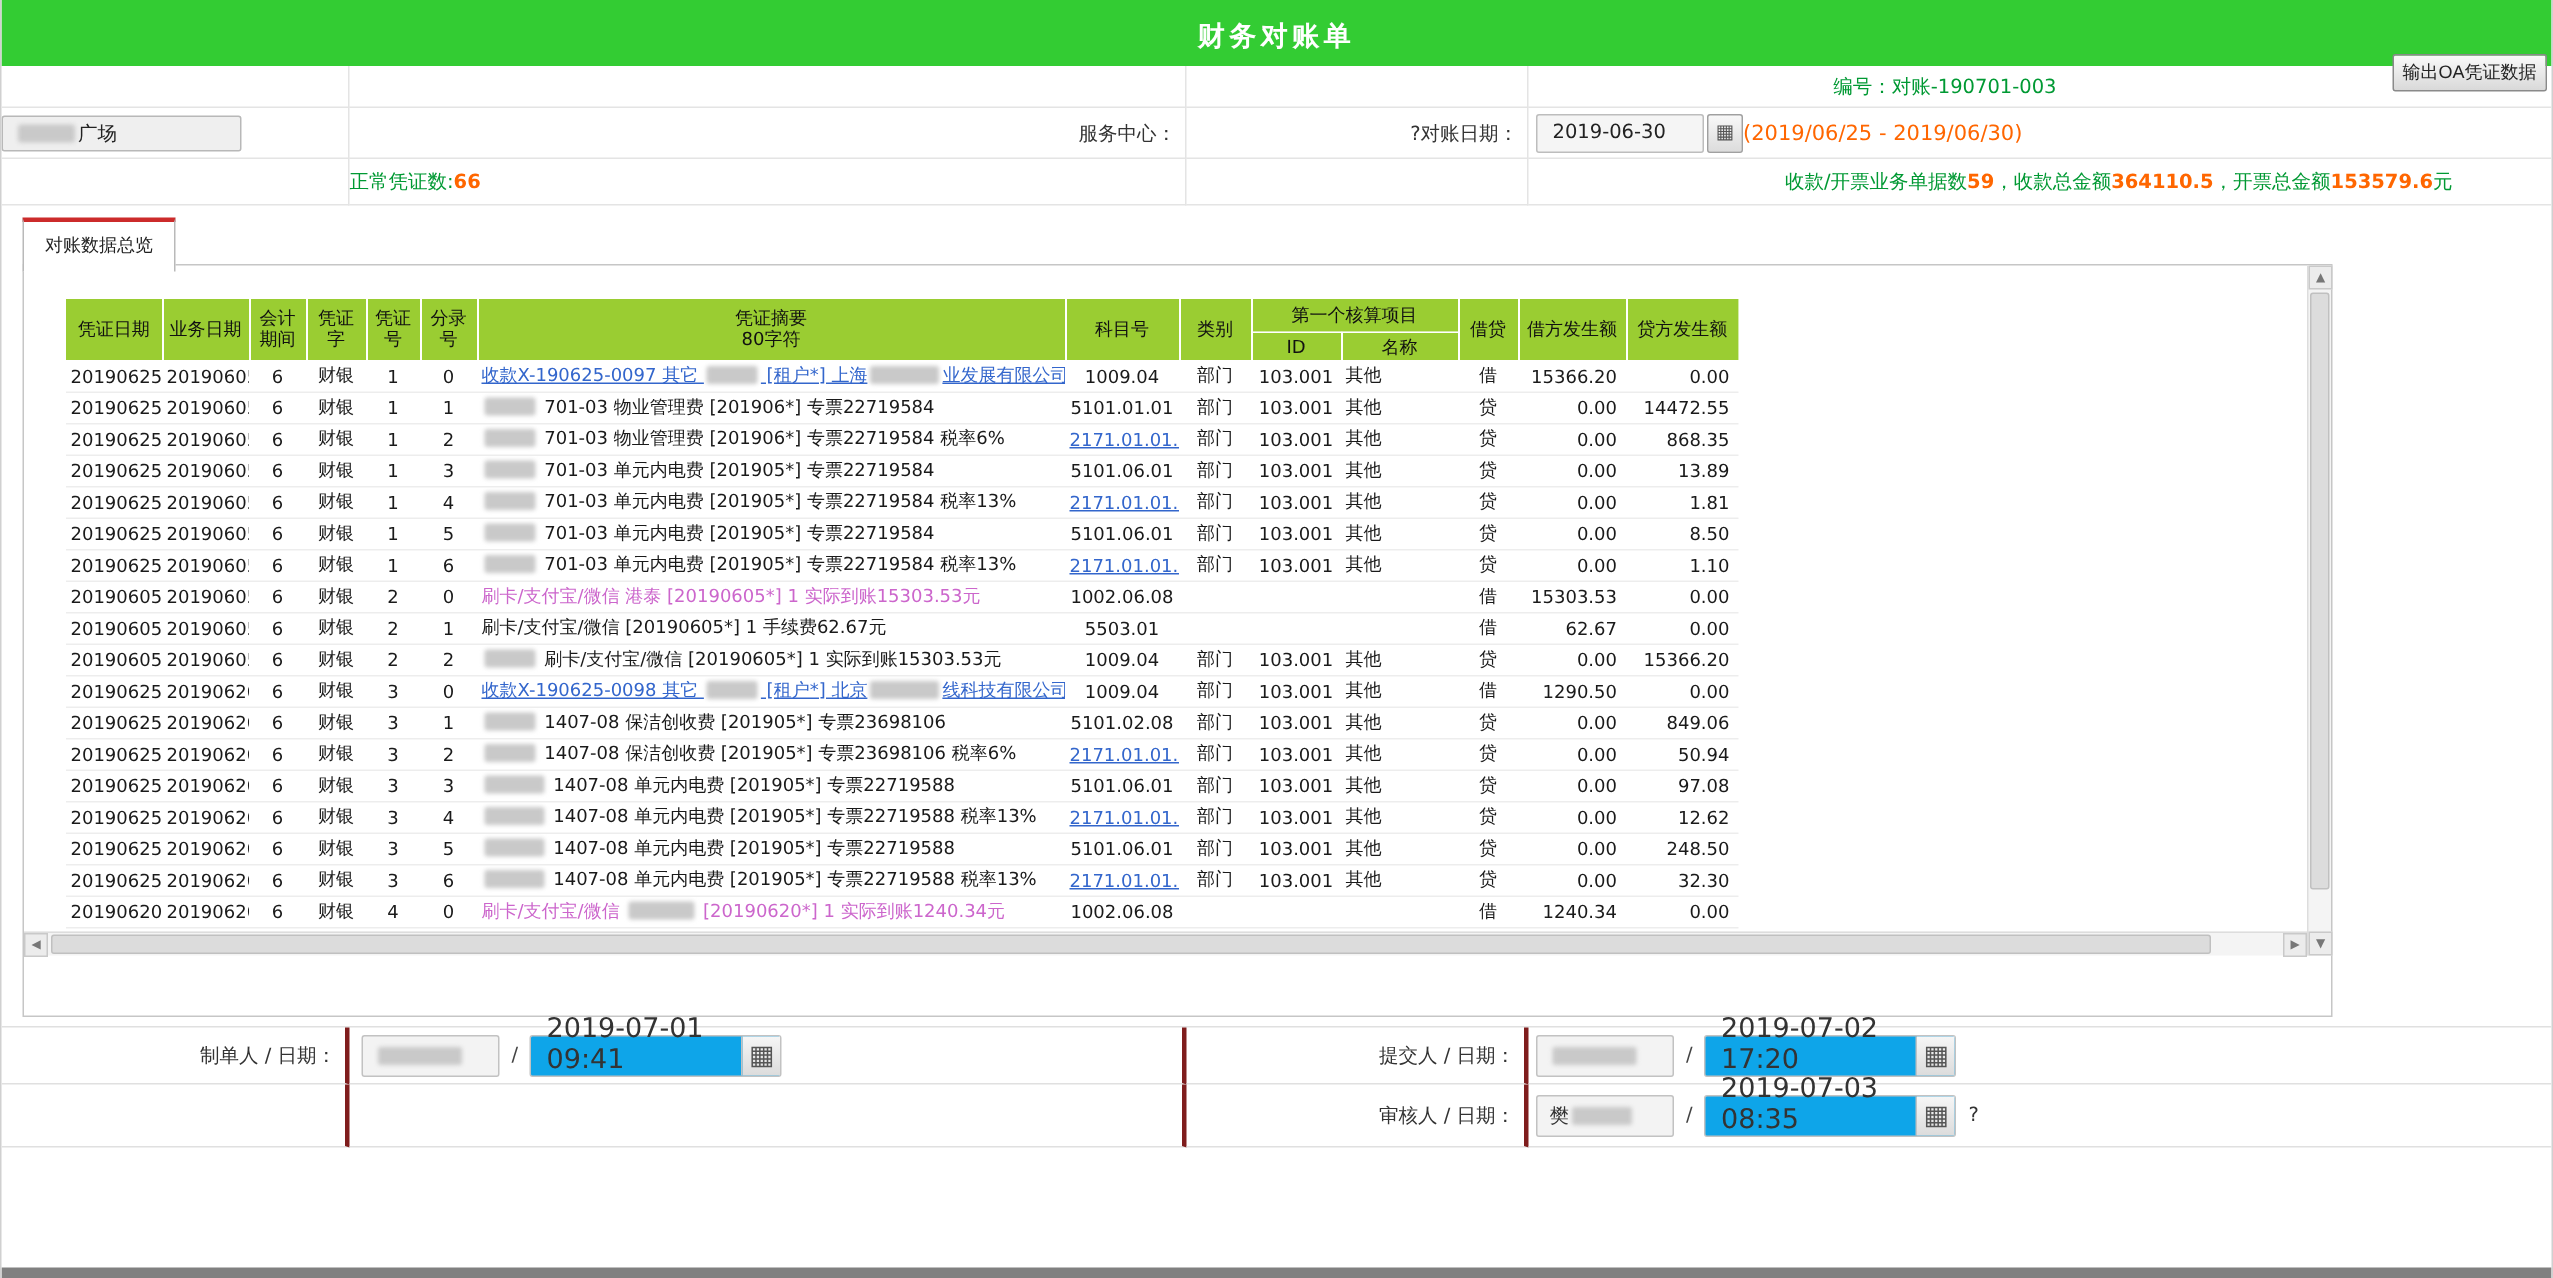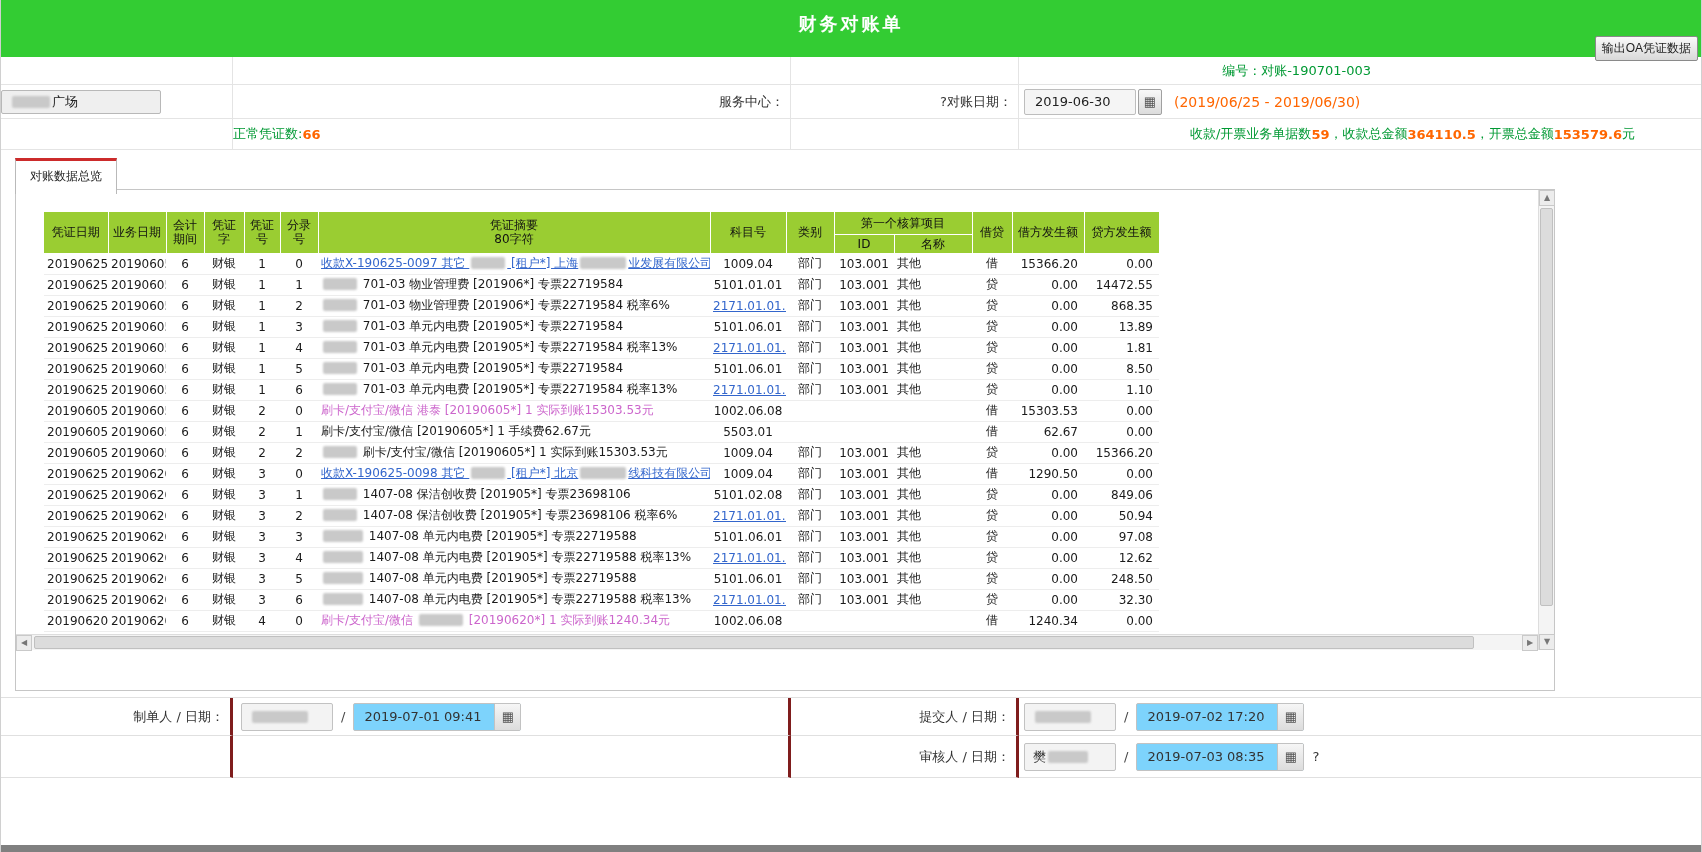--- a/index.html
+++ b/index.html
@@ -10,37 +10,37 @@
     --pink:#cc66cc;
     --label-green:#009933;
   }
   *{box-sizing:border-box;margin:0;padding:0;}
   body{
     width:1702px;height:852px;position:relative;overflow:hidden;background:#fff;
     font-family:"DejaVu Sans","Liberation Sans",sans-serif;font-size:12px;color:#222;
     border-left:1px solid #d0d0d0;border-right:1px solid #d0d0d0;
   }
   
-  .green-bar{height:57px;background:var(--brand-green);position:relative;}
+  .green-bar{height:44px;background:var(--brand-green);position:relative;}
   .green-bar .title{text-align:center;padding-top:12px;color:#fff;font-size:18px;font-weight:bold;letter-spacing:3px;}
   .export-btn{position:absolute;right:3px;top:36px;font-size:12px;padding:3px 6px;
     background:linear-gradient(#fafafa,#d9d9d9);border:1px solid #8a8a8a;border-radius:2px;cursor:pointer;color:#222;}
   
   .info-grid{display:grid;grid-template-columns:232px 558px 228px 1fr;grid-template-rows:28px 34px 31px;}
   .cell{border-bottom:1px solid #e4e4e4;border-right:1px solid #e4e4e4;display:flex;align-items:center;}
   .cell.last{border-right:none;}
   .docno-cell{justify-content:flex-end;padding-right:330px;color:var(--label-green);font-size:13px;}
   .label-cell{justify-content:flex-end;padding-right:6px;font-size:13px;color:#333;}
   .input-box{display:inline-flex;align-items:center;width:160px;height:24px;background:#efefef;
     border:1px solid #b8b8b8;border-radius:2px;padding-left:8px;font-size:13px;}
   .date-input{width:112px;height:26px;background:#f5f5f5;border:1px solid #bdbdbd;border-radius:2px;
     display:inline-flex;align-items:center;padding-left:10px;font-size:13px;}
   .cal-btn{width:24px;height:26px;background:linear-gradient(#f8f8f8,#dcdcdc);border:1px solid #a0a0a0;
     display:inline-flex;align-items:center;justify-content:center;margin-left:2px;border-radius:2px;color:#555;font-size:13px;cursor:pointer;}
-  .range-text{color:var(--accent-orange);font-size:14px;margin-left:12px;}
+  .range-text{color:var(--accent-orange);font-size:14px;margin-left:0;}
   .gtext{color:var(--label-green);}
   .onum{color:var(--accent-orange);font-weight:bold;}
   .stats-cell{justify-content:flex-end;padding-right:66px;font-size:13px;}
   .count-cell{font-size:13px;}
   
   .tabstrip{margin-top:8px;padding-left:14px;height:31px;position:relative;z-index:2;}
   .tab{display:inline-block;background:#fff;border:1px solid #b9b9b9;border-top:3px solid #cc2b2b;border-bottom:none;
     padding:7px 14px 9px;font-size:12px;color:#222;cursor:pointer;}
   
   .panel{margin-left:14px;width:1540px;height:502px;border:1px solid #c6c6c6;position:relative;background:#fff;}
@@ -66,22 +66,22 @@
   .vthumb{position:absolute;top:18px;left:1px;width:13px;height:398px;background:#dcdcdc;border:1px solid #c0c0c0;border-radius:2px;cursor:pointer;}
   .hthumb{position:absolute;left:18px;top:1px;height:13px;width:1440px;background:#dcdcdc;border:1px solid #c0c0c0;border-radius:2px;cursor:pointer;}
   
   .footer-grid{margin-top:6px;border-top:1px solid #e0e0e0;display:grid;
     grid-template-columns:232px 558px 228px 1fr;grid-template-rows:38px 42px;}
   .fcell{border-bottom:1px solid #e0e0e0;border-right:3px solid #7f1d1d;display:flex;align-items:center;font-size:13px;color:#333;}
   .fcell.last{border-right:none;}
   .fcell.lab{justify-content:flex-end;padding-right:6px;}
   .name-box{width:92px;height:28px;background:#f3f3f3;border:1px solid #c2c2c2;border-radius:2px;
     display:inline-flex;align-items:center;padding-left:8px;}
-  .date-field{width:168px;height:28px;background:#7dd3fc;border:1px solid #c2c2c2;border-radius:2px;
-    display:inline-flex;align-items:center;position:relative;padding-left:10px;font-size:13px;}
+  .date-field{width:168px;height:28px;background:#0ea5e9;border:1px solid #c2c2c2;border-radius:2px;
+    display:inline-flex;align-items:flex-end;position:relative;padding-left:10px;font-size:18px;}
   .date-field .cal{position:absolute;right:0;top:0;width:26px;height:26px;background:linear-gradient(#f6f6f6,#dcdcdc);
     border-left:1px solid #c2c2c2;display:flex;align-items:center;justify-content:center;color:#555;cursor:pointer;}
   .slash{margin:0 8px;color:#444;}
   .help{margin-left:8px;color:#333;}
   .bottom-bar{position:absolute;bottom:0;left:0;right:0;height:7px;background:#808080;}
 </style>
 </head>
 <body>
 
 <div class="green-bar">

